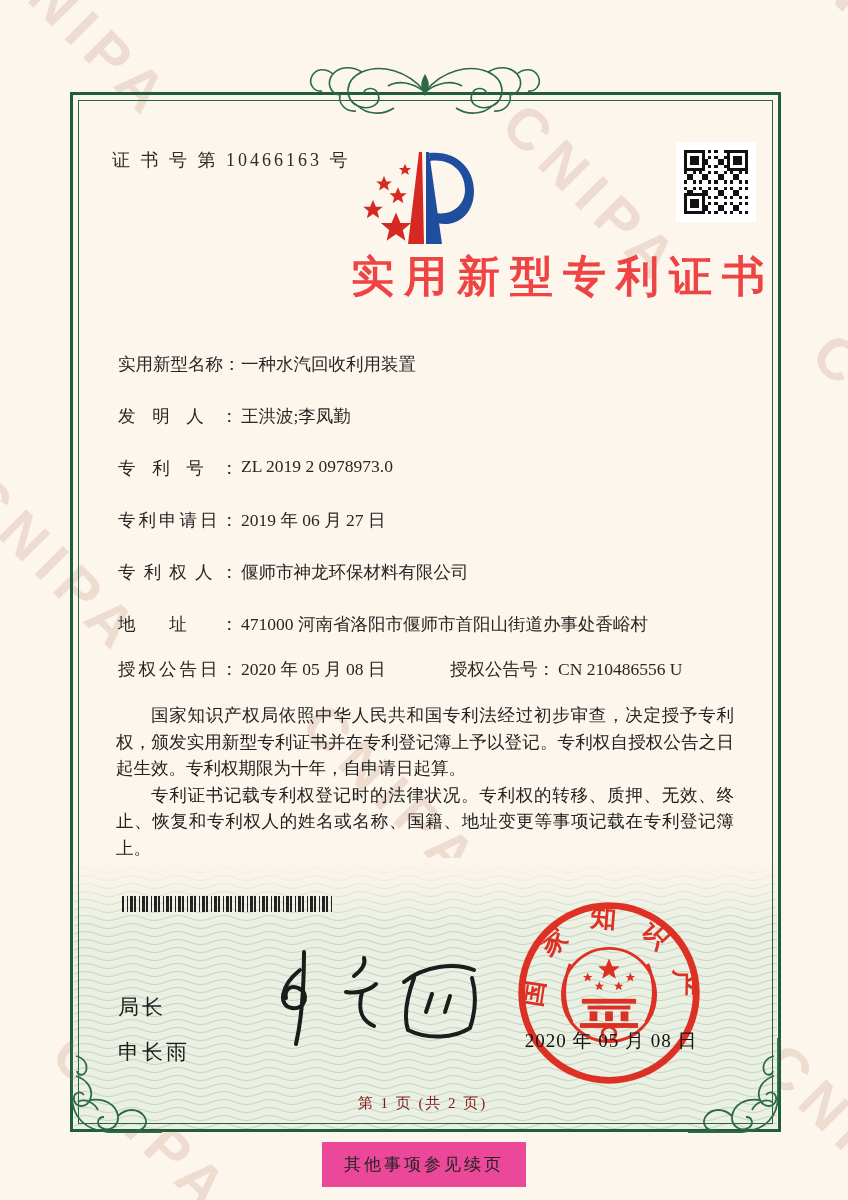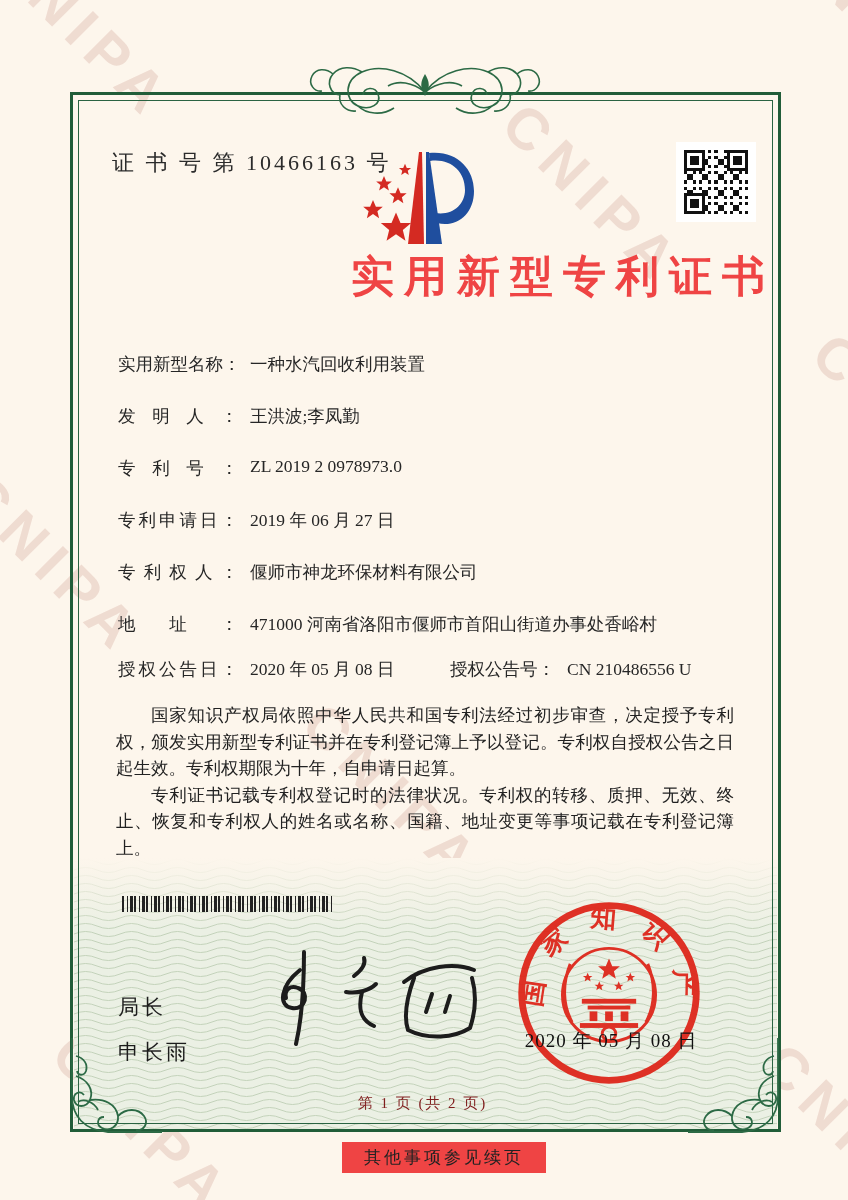--- a/index.html
+++ b/index.html
@@ -12,54 +12,54 @@
 
   
   .frame-outer{position:absolute;left:70px;top:92px;width:705px;height:1034px;border:3px solid #215d39;}
   .frame-inner{position:absolute;left:78px;top:100px;width:693px;height:1022px;border:1px solid #2a6342;}
 
   
   .wavezone{position:absolute;left:74px;top:858px;width:703px;height:271px;}
   .wavefade{position:absolute;left:0;top:0;width:100%;height:70px;
             background:linear-gradient(#fdf6ec,rgba(253,246,236,0));}
 
-  .certno{position:absolute;left:112px;top:148px;font-size:22px;letter-spacing:3px;color:#2b2b2b;}
+  .certno{position:absolute;left:112px;top:148px;font-size:18px;letter-spacing:3px;color:#2b2b2b;}
 
   .logo{position:absolute;left:358px;top:146px;}
   .qrbox{position:absolute;left:676px;top:142px;width:80px;height:80px;background:#ffffff;}
   .qrbox svg{position:absolute;left:8px;top:8px;}
 
   .title{position:absolute;left:70px;top:248px;width:705px;text-align:right;
          font-size:43px;font-weight:bold;letter-spacing:10px;color:#ef4444;}
 
   .fields{position:absolute;left:118px;top:352px;width:614px;height:330px;font-size:17.5px;color:#262626;}
   .frow{position:absolute;left:0;white-space:nowrap;}
   .flabel{display:inline-block;width:120px;text-align:justify;text-align-last:justify;vertical-align:top;}
-  .fval{margin-left:12px;}
+  .fval{margin-left:3px;}
   .frow2{position:absolute;left:332px;white-space:nowrap;}
 
   .paras{position:absolute;left:116px;top:702px;width:618px;font-size:17.5px;line-height:26.5px;
          color:#222;text-align:justify;}
   .paras p{margin:0;text-indent:2em;}
 
   .barcode{position:absolute;left:122px;top:896px;}
 
   .signer{position:absolute;left:118px;top:993px;font-size:21px;color:#1c1c1c;
           font-family:"Liberation Sans","DejaVu Sans",sans-serif;}
   .signer div{margin-bottom:17px;letter-spacing:3px;}
   .signature{position:absolute;left:258px;top:948px;}
 
   .seal{position:absolute;left:512px;top:896px;width:194px;height:194px;}
   .sealdate{position:absolute;left:514px;top:1028px;width:194px;text-align:center;
             font-size:19px;color:#111;letter-spacing:1px;}
 
   .pagenum{position:absolute;left:70px;top:1094px;width:705px;text-align:center;font-size:15px;color:#7f1d1d;letter-spacing:2px;}
 
-  .contnote{position:absolute;left:444px;top:1142px;transform:translateX(-50%);
-            background:#ef4444;padding:4px 22px;font-size:17px;color:#222;letter-spacing:3px;white-space:nowrap;}
+  .contnote{position:absolute;left:424px;top:1142px;transform:translateX(-50%);
+            background:#ec4899;padding:11px 22px;font-size:17px;color:#222;letter-spacing:3px;white-space:nowrap;}
 
   .ornament-top{position:absolute;left:300px;top:62px;}
   .corner-bl{position:absolute;left:64px;top:1036px;}
   .corner-br{position:absolute;left:686px;top:1036px;transform:scaleX(-1);}
 </style>
 </head>
 <body>
 
 <div class="page">
 

